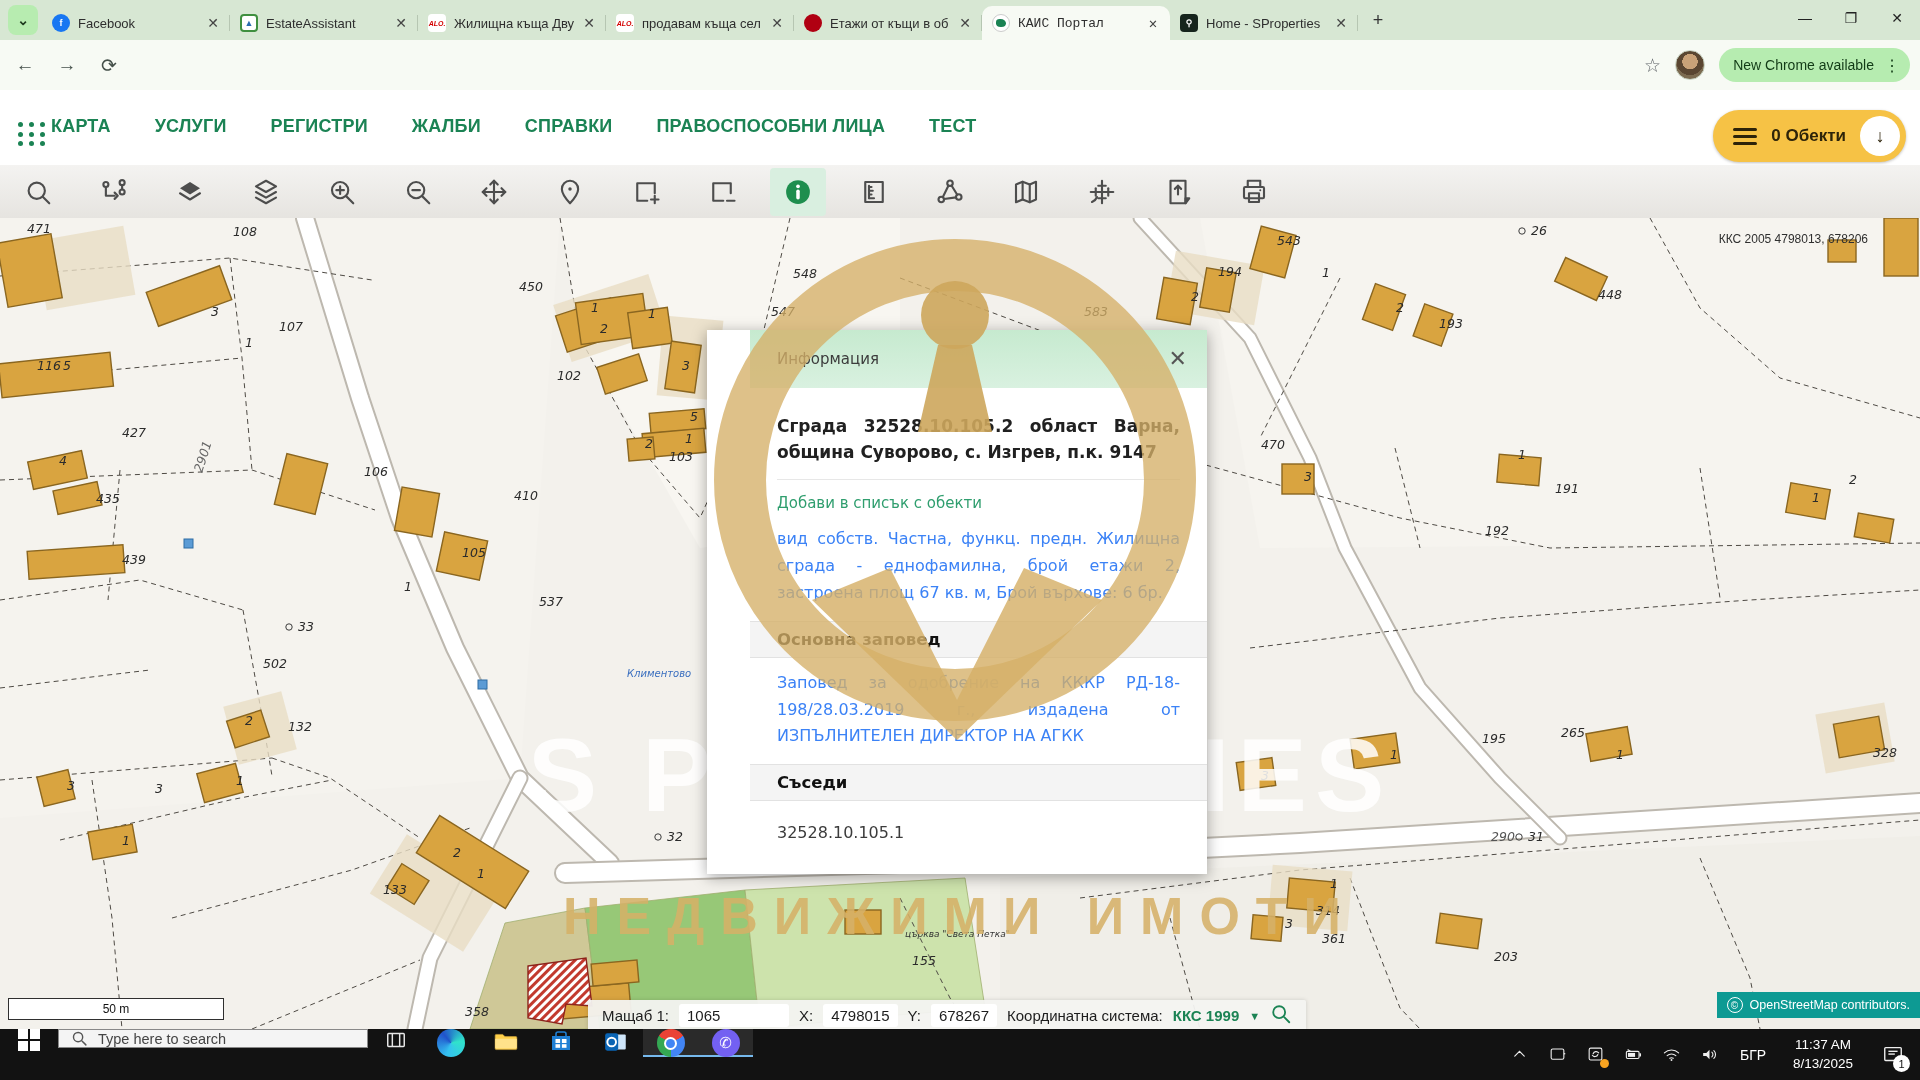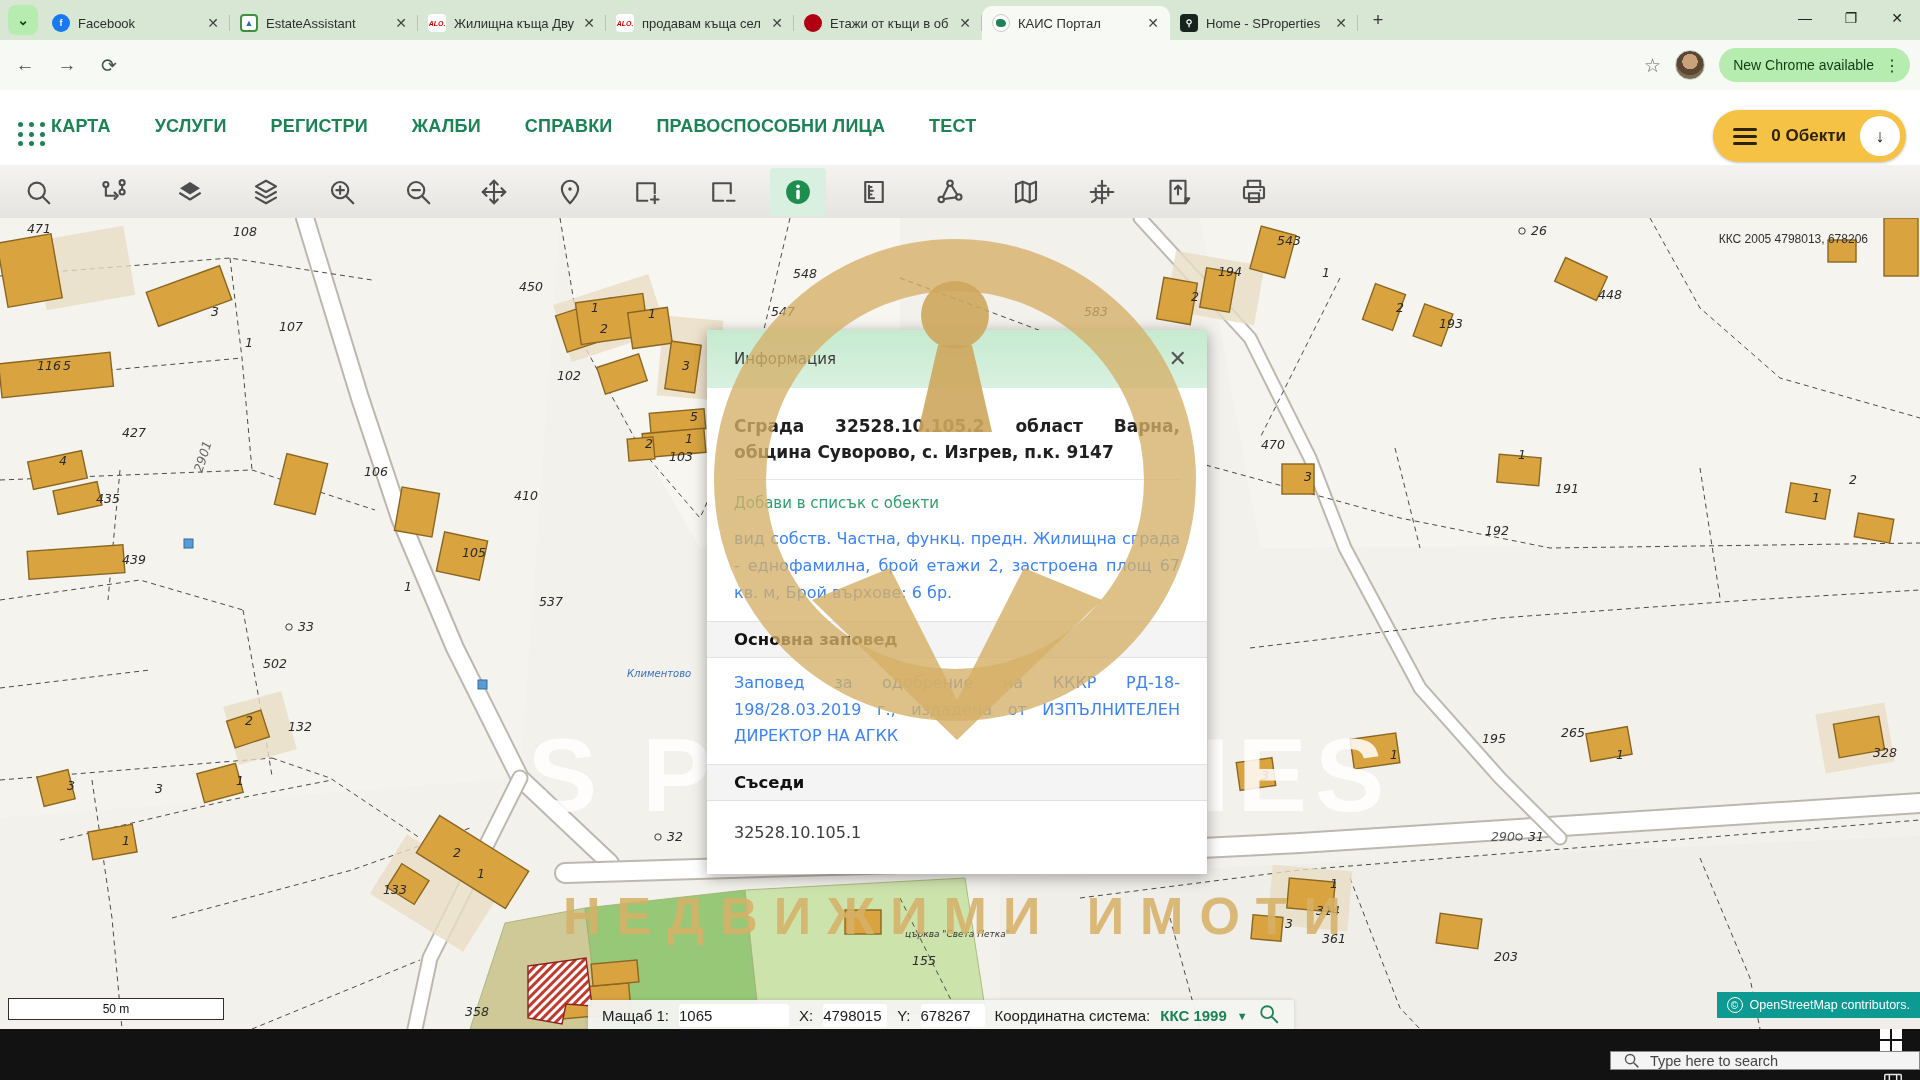--- a/index.html
+++ b/index.html
@@ -4,21 +4,21 @@
 <style>
   * { margin:0; padding:0; box-sizing:border-box; }
   html,body { width:1920px; height:1080px; overflow:hidden; font-family:"Liberation Sans",sans-serif; background:#e9e7e2; }
 
   
   .tabstrip { position:absolute; left:0; top:0; width:1920px; height:40px; background:#d7e7d3; display:flex; align-items:flex-end; }
   .tabsearch { width:30px; height:30px; margin:4px 4px 5px 8px; border-radius:8px; background:#b7ecb0; display:flex; align-items:center; justify-content:center; font-size:14px; color:#1e3a1e; font-weight:bold; }
   .tab { position:relative; height:34px; width:188px; display:flex; align-items:center; padding:0 8px 0 10px; color:#2e2e2e; font-size:13px; border-radius:10px 10px 0 0; }
   .tab .ttl { flex:1; white-space:nowrap; overflow:hidden; margin-left:8px; }
   .tab .x { width:18px; height:18px; border-radius:50%; display:flex; align-items:center; justify-content:center; font-size:14px; color:#444; }
-  .tab.active { background:#f7faf4; }
+  .tab.active { background:#f7faf4;font-family:Liberation Mono, monospace; }
   .tab:not(.active)::after { content:""; position:absolute; right:0; top:9px; height:16px; width:1px; background:#b6c6b2; }
   .fav { width:18px; height:18px; border-radius:4px; flex:0 0 auto; display:flex; align-items:center; justify-content:center; font-size:9px; font-weight:bold; }
   .newtab { width:28px; height:28px; margin:0 0 6px 6px; display:flex; align-items:center; justify-content:center; font-size:18px; color:#333; }
   .wincontrols { position:absolute; right:0; top:0; height:36px; display:flex; }
   .wincontrols div { width:46px; height:36px; display:flex; align-items:center; justify-content:center; color:#222; font-size:14px; }
 
   .addressbar { position:absolute; left:0; top:40px; width:1920px; height:50px; background:#f7faf4; display:flex; align-items:center; }
   .navbtn { width:34px; height:34px; display:flex; align-items:center; justify-content:center; font-size:19px; color:#45504a; margin-left:8px; }
   .urlpill { display:flex; align-items:center; height:34px; margin-left:8px; padding:0 14px; border-radius:17px; color:#202124; font-size:15px; width:1150px; }
   .urlpill .tune { margin-right:12px; color:#5f6368; }
@@ -54,28 +54,28 @@
   .wm2 { position:absolute; left:50%; top:668px; transform:translateX(-50%); z-index:5; font-size:52px; font-weight:bold; letter-spacing:16px; color:rgba(213,176,104,.88); white-space:nowrap; }
   .pinoverlay { position:absolute; left:0; top:0; width:1920px; height:811px; z-index:40; pointer-events:none; }
 
   
   .scalebar { position:absolute; left:8px; top:780px; width:216px; height:22px; z-index:45; background:#fff; border:1px solid #2f2f2f; font-size:12px; color:#111; display:flex; align-items:center; justify-content:center; }
   .attribution { position:absolute; right:0; top:774px; height:26px; z-index:45; background:#0d9a93; color:#fff; font-size:12.5px; display:flex; align-items:center; gap:7px; padding:0 10px; }
   .attribution .cc { width:16px; height:16px; border:1px solid #fff; border-radius:50%; display:flex; align-items:center; justify-content:center; font-size:10px; }
 
   
   .statusbar { position:absolute; left:588px; top:782px; height:31px; z-index:45; background:rgba(243,243,241,.95); display:flex; align-items:center; gap:10px; padding:0 14px; font-size:15px; color:#1d1d1d; border-radius:2px; box-shadow:0 0 4px rgba(0,0,0,.15); }
-  .statusbar .inp { background:#fff; border-radius:3px; height:23px; display:flex; align-items:center; padding:0 0; min-width:64px; }
+  .statusbar .inp { background:#fff; border-radius:3px; height:23px; display:flex; align-items:center; padding:0 8px; min-width:64px; }
   .statusbar .scaleinp { min-width:110px; }
   .kks { color:#1b8354; font-weight:bold; white-space:nowrap; }
   .kksdd { color:#1b8354; font-size:11px; }
   .sbsearch svg { width:22px; height:22px; stroke:#1b8354; stroke-width:2; fill:none; stroke-linecap:round; }
 
   
-  .taskbar { position:absolute; left:0; top:1029px; width:1920px; height:51px; background:#121212; display:flex; align-items:flex-end; z-index:60;flex-direction:column; }
+  .taskbar { position:absolute; left:0; top:1029px; width:1920px; height:51px; background:#121212; display:flex; align-items:flex-start; z-index:60; }
   .tbstart { width:58px; display:flex; align-items:center; justify-content:center; }
   .winlogo { display:grid; grid-template-columns:10px 10px; grid-template-rows:10px 10px; gap:2px; }
   .winlogo span { background:#fff; }
   .tbsearch { width:310px; background:#f4f4f4; display:flex; align-items:center; gap:10px; padding:0 12px; color:#444; font-size:14.5px; margin:0; border:1px solid #888; }
   .tbicon { width:55px; display:flex; align-items:center; justify-content:center; color:#e8e8e8; }
   .tbicon.activeapp { background:#2a2a2a; box-shadow:inset 0 -2px 0 #76b9ed; }
   .appc { width:28px; height:28px; border-radius:50%; }
   .tbtray { margin-left:auto; display:flex; align-items:center; gap:4px; padding-right:4px; }
   .trayic { width:34px; height:51px; display:flex; align-items:center; justify-content:center; color:#eee; }
   .trayic svg { width:19px; height:19px; fill:none; stroke:#eee; stroke-width:1.4; stroke-linecap:round; }
@@ -551,21 +551,21 @@
           <line x1="15.5" y1="15.5" x2="21" y2="21"></line>
         </svg>
     </span>
   </div>
 
   <div class="attribution">
     <span class="cc">©</span>
     <span>OpenStreetMap  contributors.</span>
   </div>
 
-  <div class="dialog" style="top:112px; left:707px;">
+  <div class="dialog" style="top:112px; left:707px;padding-left:43px;">
     <div class="dlghead">
       <span class="t">Информация</span>
       <span class="close">✕</span>
     </div>
     <div class="dlgbody">
       <div class="dlgpad dlgheading">Сграда 32528.10.105.2 област Варна, община Суворово, с. Изгрев, п.к. 9147</div>
       <div class="dlgdiv" style="margin-left:27px;margin-right:27px;"></div>
       <div class="dlgpad dlglink">Добави в списък с обекти</div>
       <div class="dlgpad dlgtext">вид собств. Частна, функц. предн. Жилищна сграда - еднофамилна, брой етажи 2, застроена площ 67 кв. м, Брой върхове: 6 бр.</div>
       <div class="dlgsection">Основна заповед</div>

